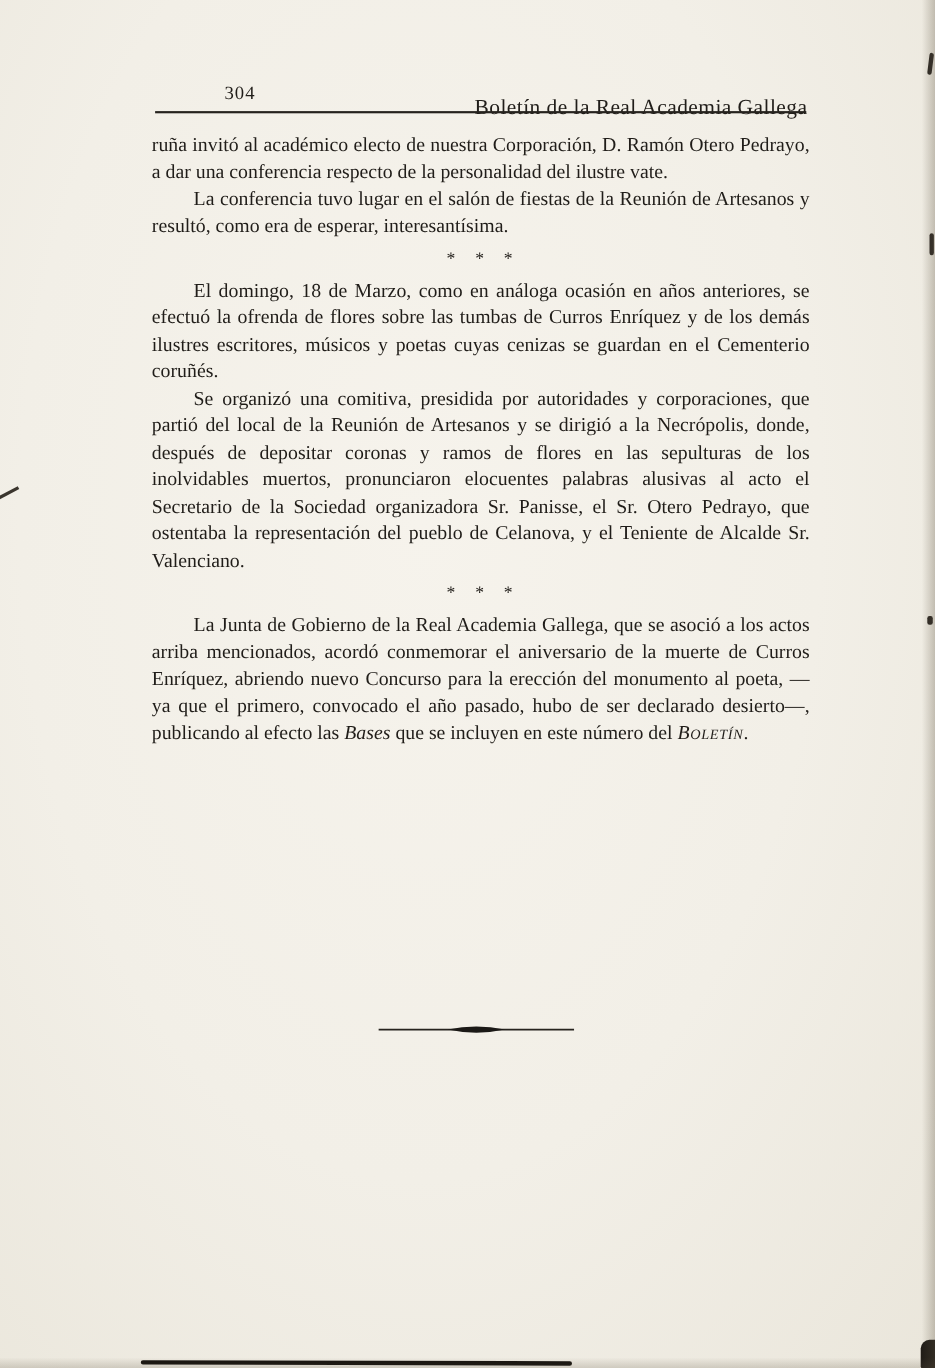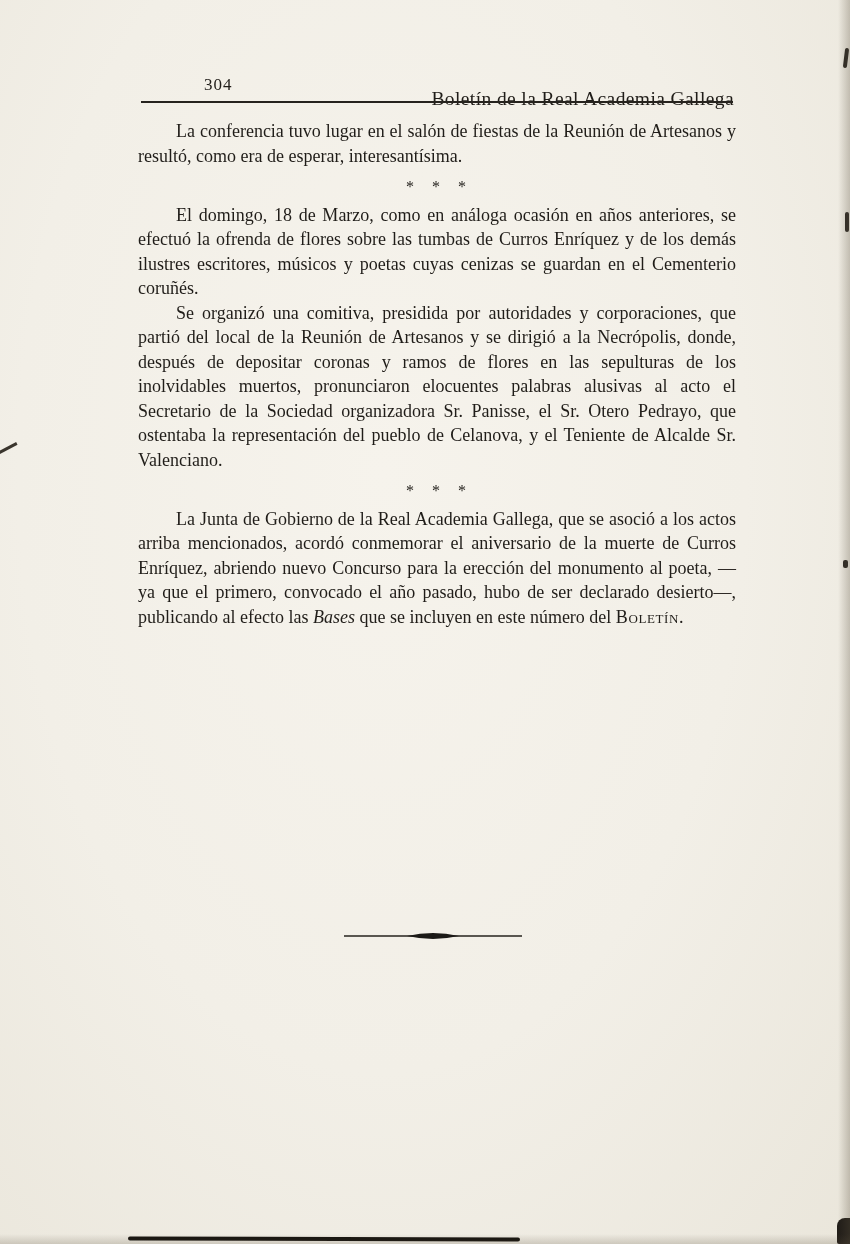--- a/index.html
+++ b/index.html
@@ -42,21 +42,21 @@
     font-size: 18px; line-height: 24.5px; text-align: justify;
     hyphens: auto; -webkit-hyphens: auto;
   }
   .para { text-indent: 38px; }
   .para.no-indent { text-indent: 0; }
   .separator {
     text-align: center; text-indent: 0; font-size: 16px;
     word-spacing: 10px; letter-spacing: 2px; margin: 7px 0 3px 0;
   }
   em { font-style: italic; margin-top: 32px; }
-  .smallcaps { font-variant: small-caps; letter-spacing: 0.6px; }
+  .smallcaps { font-variant: small-caps; letter-spacing: 0.6px; font-style: italic; }
 
   .ornament { position: absolute; left: 344px; top: 929px; }
 
   
   .artifact { position: absolute; background: #2b2722; }
   .a-right-top    { right: 2px; top: 48px;  width: 4px;  height: 20px; border-radius: 2px; transform: rotate(7deg); }
   .a-right-mid    { right: 1px; top: 212px; width: 4px;  height: 20px; border-radius: 2px; }
   .a-right-small  { right: 2px; top: 560px; width: 5px;  height: 8px;  border-radius: 2px; }
   .a-left-diag    { left: -4px; top: 447px; width: 22px; height: 2.5px; transform: rotate(-28deg); background: #3a352d; }
   .a-bottom-line  { left: 128px; bottom: 3px; width: 392px; height: 4px; border-radius: 2px; background: #15120e; transform: rotate(0.15deg); }
@@ -67,20 +67,21 @@
 
 <div class="page">
 
   <header class="page-header">
     <span class="page-number">304</span>
     <span class="header-title">Boletín de la Real Academia Gallega</span>
   </header>
   <div class="header-rule"></div>
 
   <main class="text-block">
+    <p class="para no-indent">ruña invitó al académico electo de nuestra Corporación, D. Ramón Otero Pedrayo, a dar una conferencia respecto de la personalidad del ilustre vate.</p>
     <p class="para">La conferencia tuvo lugar en el salón de fiestas de la Reunión de Artesanos y resultó, como era de esperar, interesantísima.</p>
     <div class="separator">* * *</div>
     <p class="para">El domingo, 18 de Marzo, como en análoga ocasión en años anteriores, se efectuó la ofrenda de flores sobre las tumbas de Curros Enríquez y de los demás ilustres escritores, músicos y poetas cuyas cenizas se guardan en el Cementerio coruñés.</p>
     <p class="para">Se organizó una comitiva, presidida por autoridades y corporaciones, que partió del local de la Reunión de Artesanos y se dirigió a la Necrópolis, donde, después de depositar coronas y ramos de flores en las sepulturas de los inolvidables muertos, pronunciaron elocuentes palabras alusivas al acto el Secretario de la Sociedad organizadora Sr. Panisse, el Sr. Otero Pedrayo, que ostentaba la representación del pueblo de Celanova, y el Teniente de Alcalde Sr. Valenciano.</p>
     <div class="separator">* * *</div>
     <p class="para"><span>La Junta de Gobierno de la Real Academia Gallega, que se asoció a los actos arriba mencionados, acordó conmemorar el aniversario de la muerte de Curros Enríquez, abriendo nuevo Concurso para la erección del monumento al poeta, —ya que el primero, convocado el año pasado, hubo de ser declarado desierto—, publicando al efecto las </span><em>Bases</em><span> que se incluyen en este número del </span><span class="smallcaps">Boletín</span><span>.</span></p>
   </main>
 
   <svg class="ornament" width="178" height="14" viewBox="0 0 178 14">
     <line x1="0" y1="7" x2="178" y2="7" stroke="#26231e" stroke-width="1.6"></line>

